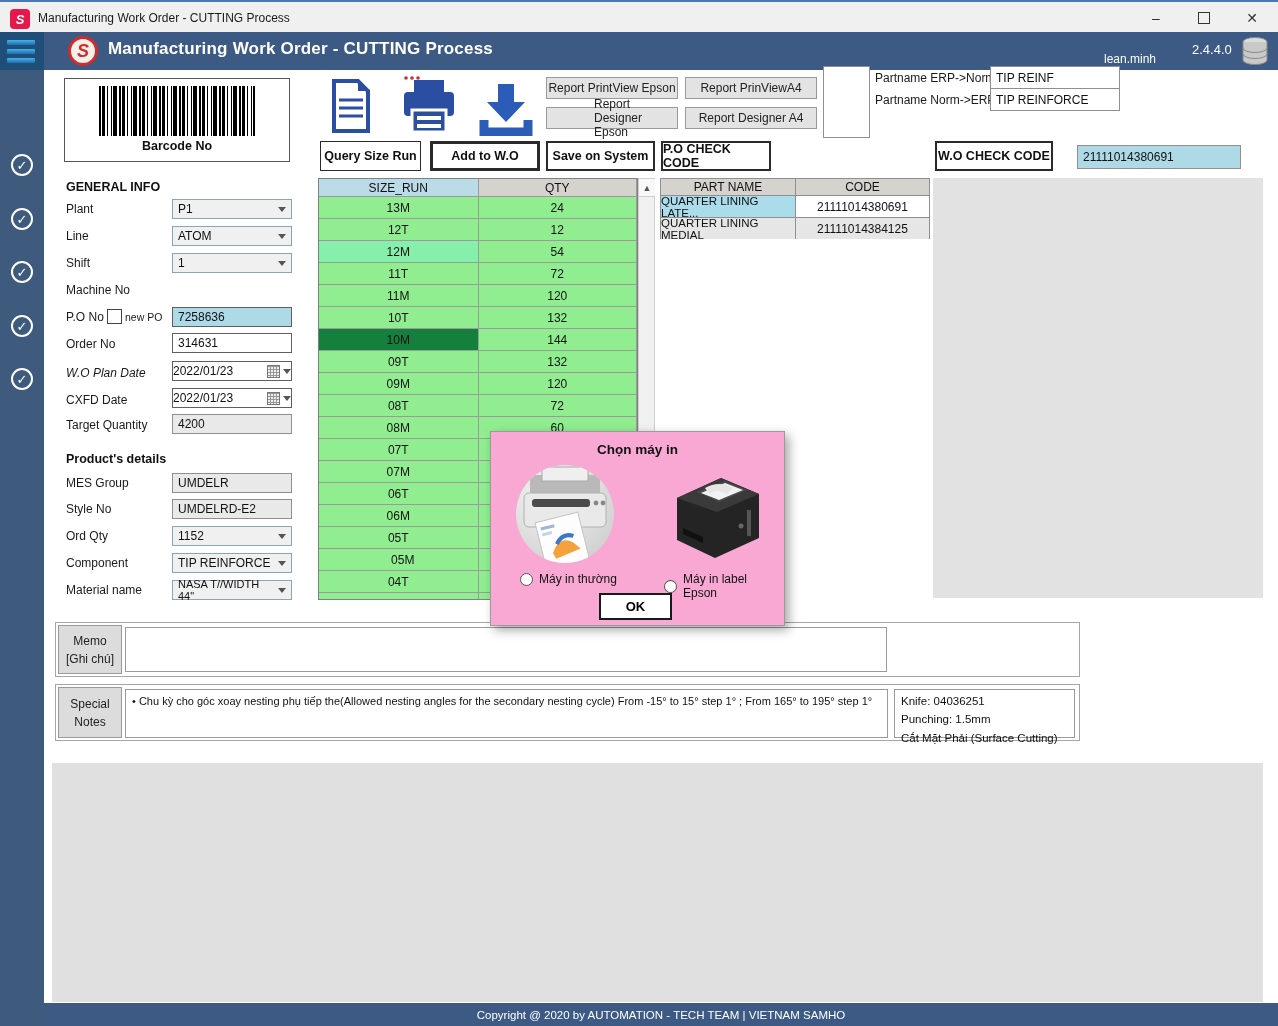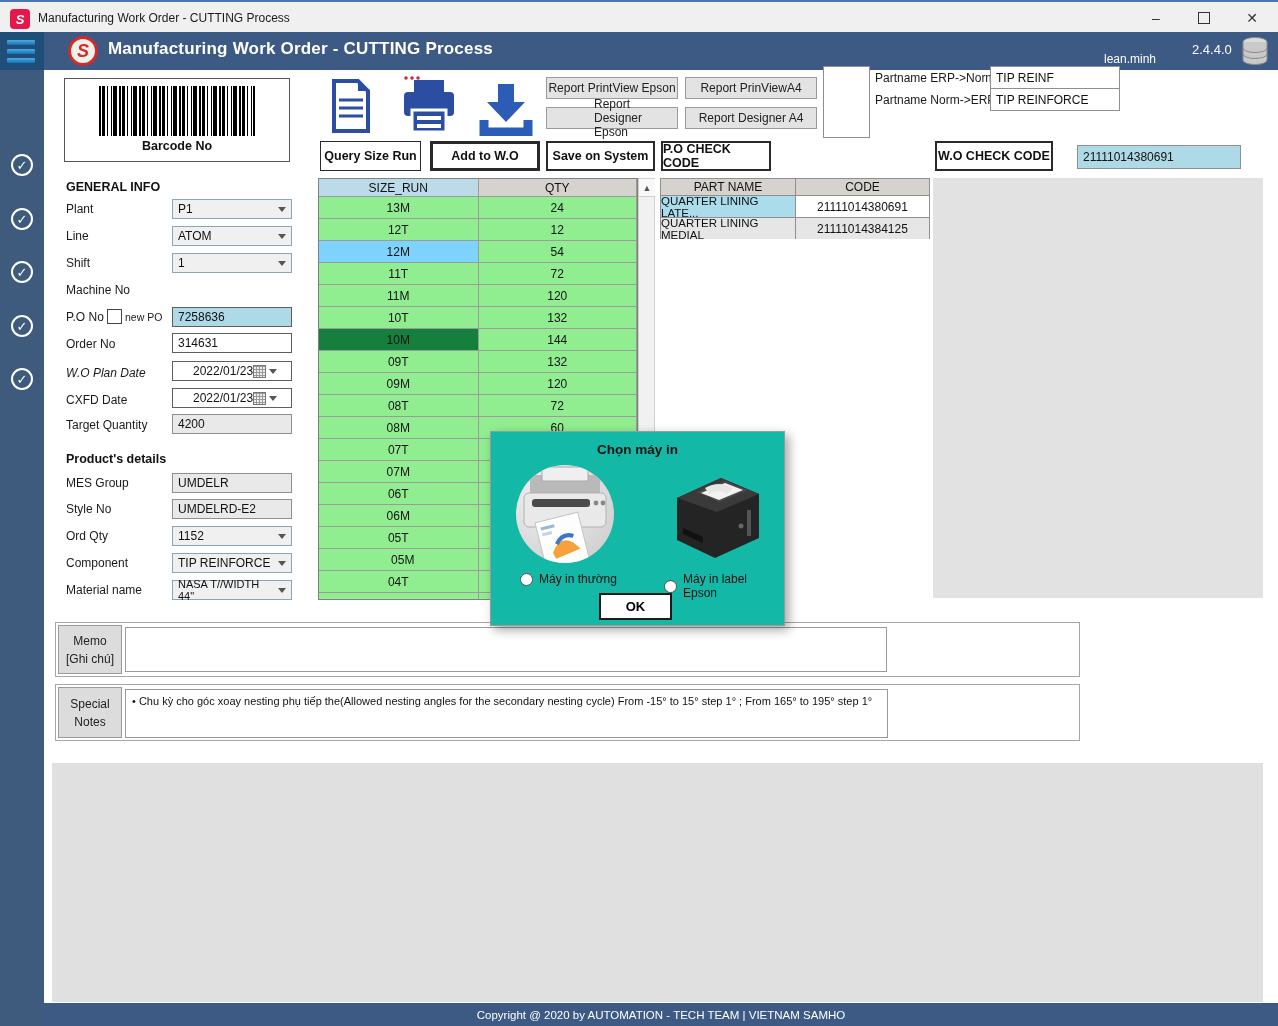--- a/index.html
+++ b/index.html
@@ -29,41 +29,41 @@
              display:flex;align-items:center;justify-content:center;box-sizing:border-box;}
   
   .lbl{font-size:12px;color:#1a1a1a;white-space:nowrap;}
   .h-bold{font-size:12.5px;font-weight:bold;color:#111;}
   .ctl{left:172px;width:120px;height:20px;box-sizing:border-box;font-size:12px;display:flex;align-items:center;}
   .combo{background:#f0f0f0;border:1px solid #8aa5b8;padding:0 5px;justify-content:space-between;color:#111;}
   .tri{width:0;height:0;border-left:4px solid transparent;border-right:4px solid transparent;border-top:5px solid #555;}
   .input{background:#fff;border:1px solid #5f5f5f;padding:0 5px;color:#111;}
   .hl{background:#aed9e6;}
   .ro{background:#e9e9e9;border:1px solid #8f8f8f;padding:0 5px;color:#111;}
-  .datebox{background:#fff;border:1px solid #5f5f5f;padding:0 20px;color:#111;justify-content:space-between;}
+  .datebox{background:#fff;border:1px solid #5f5f5f;padding:0 0;color:#111;justify-content:space-between;}
   .calwrap{display:flex;align-items:center;gap:3px;}
   .calgrid{width:11px;height:11px;border:1px solid #777;background:
      linear-gradient(#999 1px,transparent 1px) 0 3px/3px 3px repeat,
      linear-gradient(90deg,#999 1px,transparent 1px) 2px 0/3px 3px repeat,#eee;}
   .chk{width:13px;height:13px;border:1px solid #444;background:#fff;}
   
   .btn{display:flex;align-items:center;justify-content:center;box-sizing:border-box;cursor:default;}
   .repbtn{background:#e3e3e3;border:1px solid #9a9a9a;font-size:12px;color:#222;}
   .actbtn{background:#fff;border:1px solid #2a2a2a;font-size:12.5px;font-weight:bold;color:#111;}
   
   .grid{box-sizing:border-box;border:1px solid #808080;overflow:hidden;}
   .grow{display:flex;box-sizing:border-box;}
   .gcell{box-sizing:border-box;border-right:1px solid #9b9b9b;border-bottom:1px solid #9b9b9b;
          display:flex;align-items:center;justify-content:center;font-size:12px;color:#111;}
   .ghead{background:#d6d3ce;font-size:12px;}
   .scroll{background:#f1f1f1;border:1px solid #cfcfcf;box-sizing:border-box;}
   .sarrow{width:16px;height:17px;display:flex;align-items:center;justify-content:center;font-size:9px;color:#555;
           background:#f8f8f8;border-bottom:1px solid #d0d0d0;}
   
-  .modal{left:490px;top:431px;width:293px;height:193px;background:#14b8a6;border:1px solid #9a9a9a;
+  .modal{left:490px;top:431px;width:293px;height:193px;background:#f9a8d4;border:1px solid #9a9a9a;
          box-shadow:4px 4px 10px rgba(0,0,0,.35);}
   .mtitle{left:0;top:10px;width:100%;text-align:center;font-weight:bold;font-size:13.5px;color:#111;}
   .pcircle{left:25px;top:33px;width:98px;height:98px;border-radius:50%;overflow:hidden;
            background:radial-gradient(circle at 35% 30%,#f5f5f5,#c7c7c7);}
   .radiorow{display:flex;align-items:center;gap:6px;font-size:12px;color:#111;}
   .radio{width:13px;height:13px;border:1px solid #555;border-radius:50%;background:#fff;box-sizing:border-box;}
   .okbtn{left:108px;top:161px;width:73px;height:27px;background:#fff;border:2px solid #1a1a1a;font-weight:bold;font-size:13px;}
   
   .secbox{border:1px solid #a6a6a6;background:#fff;box-sizing:border-box;}
   .seclabel{background:#dcdcdc;border:1px solid #9a9a9a;box-sizing:border-box;display:flex;flex-direction:column;
@@ -267,21 +267,21 @@
     </div>
     <div class="grow">
         <div class="gcell" style="width:160px;height:22px;background:#90ee90;">13M</div>
         <div class="gcell" style="width:159px;height:22px;background:#90ee90;">24</div>
       </div>
     <div class="grow">
         <div class="gcell" style="width:160px;height:22px;background:#90ee90;">12T</div>
         <div class="gcell" style="width:159px;height:22px;background:#90ee90;">12</div>
       </div>
     <div class="grow">
-        <div class="gcell" style="width:160px;height:22px;background:#7dd3fc;">12M</div>
+        <div class="gcell" style="width:160px;height:22px;background:#86efac;">12M</div>
         <div class="gcell" style="width:159px;height:22px;background:#90ee90;">54</div>
       </div>
     <div class="grow">
         <div class="gcell" style="width:160px;height:22px;background:#90ee90;">11T</div>
         <div class="gcell" style="width:159px;height:22px;background:#90ee90;">72</div>
       </div>
     <div class="grow">
         <div class="gcell" style="width:160px;height:22px;background:#90ee90;">11M</div>
         <div class="gcell" style="width:159px;height:22px;background:#90ee90;">120</div>
       </div>
@@ -371,20 +371,25 @@
     <div class="abs" style="left:69px;top:4px;width:762px;height:45px;border:1px solid #9a9a9a;background:#fff;box-sizing:border-box;"><span></span></div>
   </div>
 
   <div class="abs secbox" style="left:55px;top:684px;width:1025px;height:57px;">
     <div class="seclabel abs" style="left:2px;top:2px;width:64px;height:51px;">
       <span>Special</span>
         <span>Notes</span>
     </div>
     <div class="abs notetext" style="left:69px;top:4px;width:763px;height:49px;border:1px solid #9a9a9a;background:#fff;box-sizing:border-box;padding:3px 6px;">
       <div>• Chu kỳ cho góc xoay nesting phụ tiếp the(Allowed nesting angles for the secondary nesting cycle) From -15° to 15° step 1° ; From 165° to 195° step 1°</div>
+    </div>
+    <div class="abs notetext" style="left:838px;top:4px;width:181px;height:49px;border:1px solid #9a9a9a;background:#fff;box-sizing:border-box;padding:2px 6px;font-size:11.5px;">
+      <div>Knife: 04036251</div>
+      <div>Punching: 1.5mm</div>
+      <div>Cắt Mặt Phải (Surface Cutting)</div>
     </div>
   </div>
 
   <div class="abs graypanel" style="left:52px;top:763px;width:1211px;height:239px;background:#e0e0e0;"></div>
 
   <div class="abs modal">
     <div class="abs mtitle">Chọn máy in</div>
     <div class="abs pcircle">
       <svg width="98" height="98">
         <rect x="14" y="10" width="70" height="20" fill="#b9b9b9"></rect>

